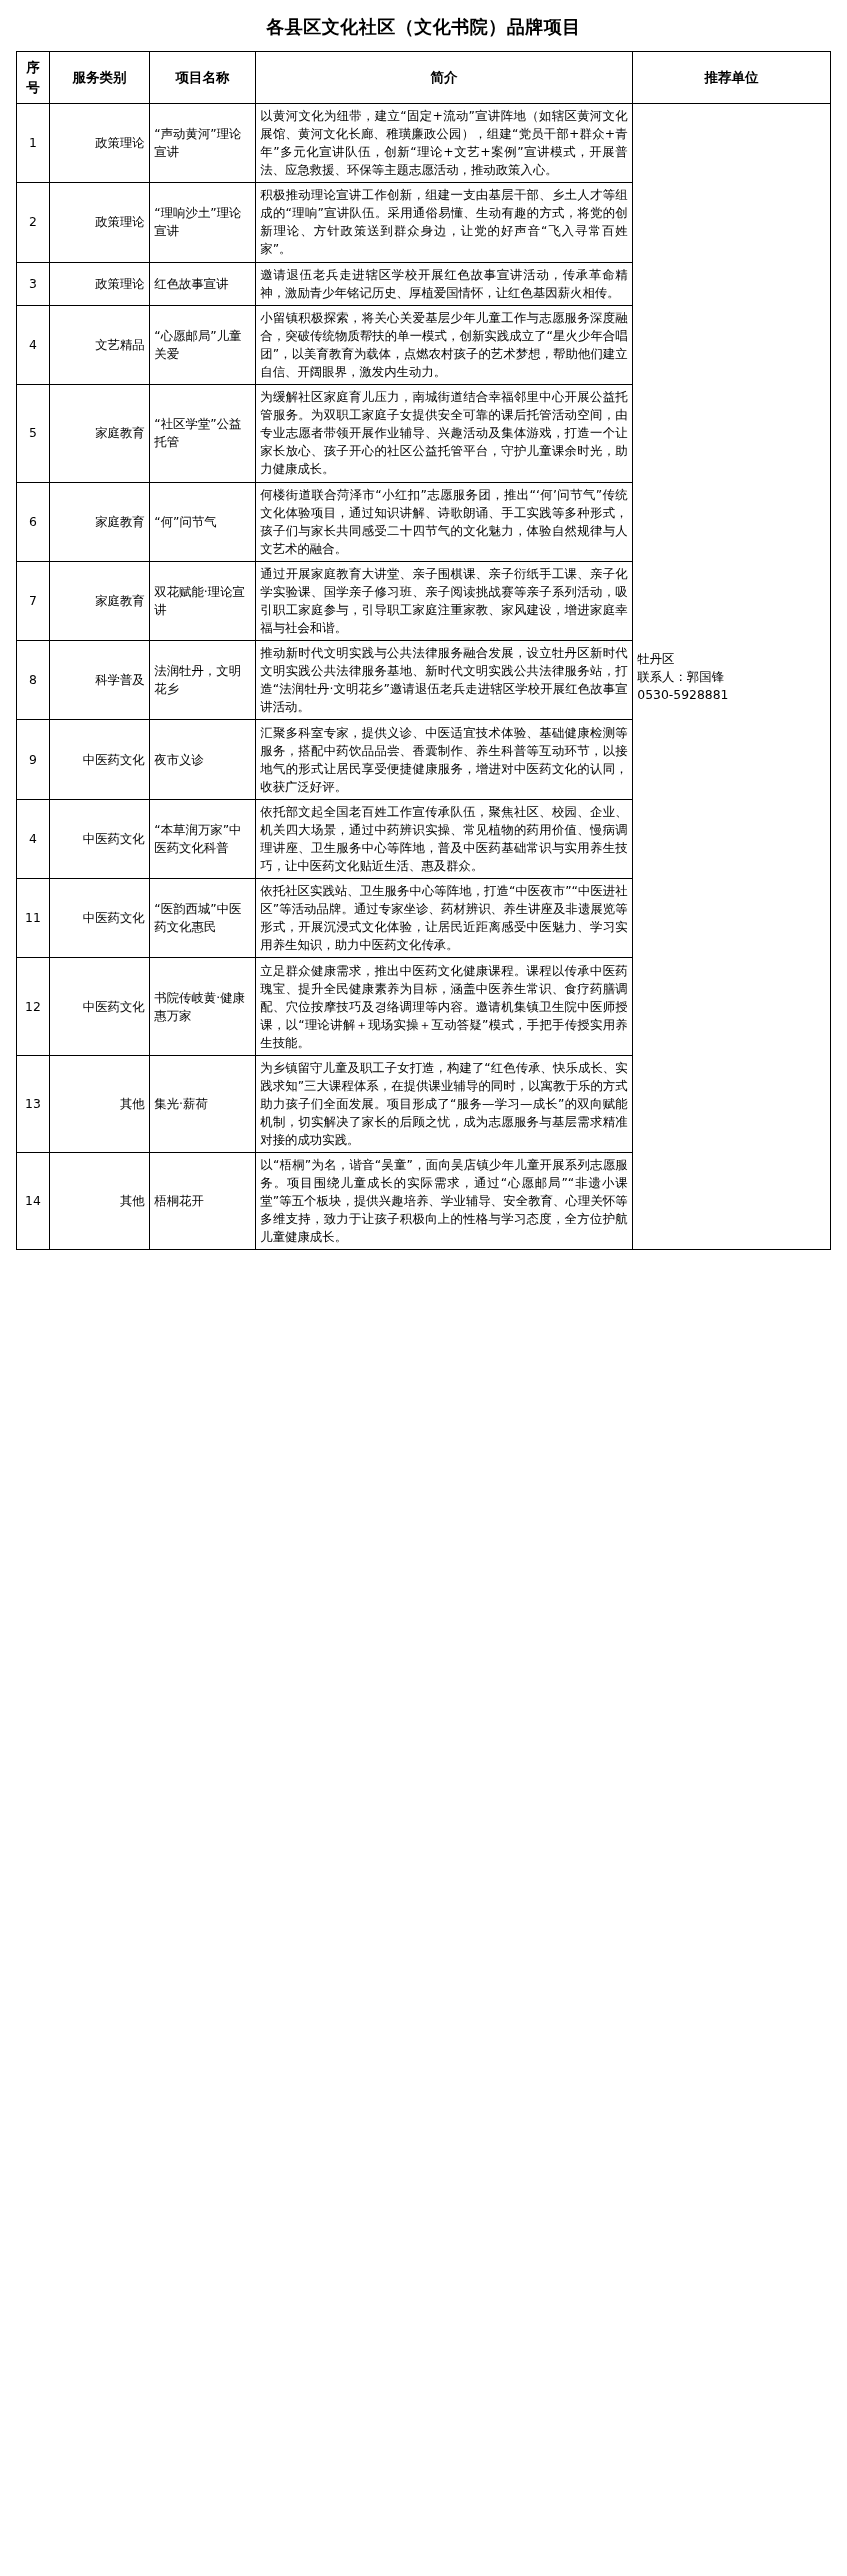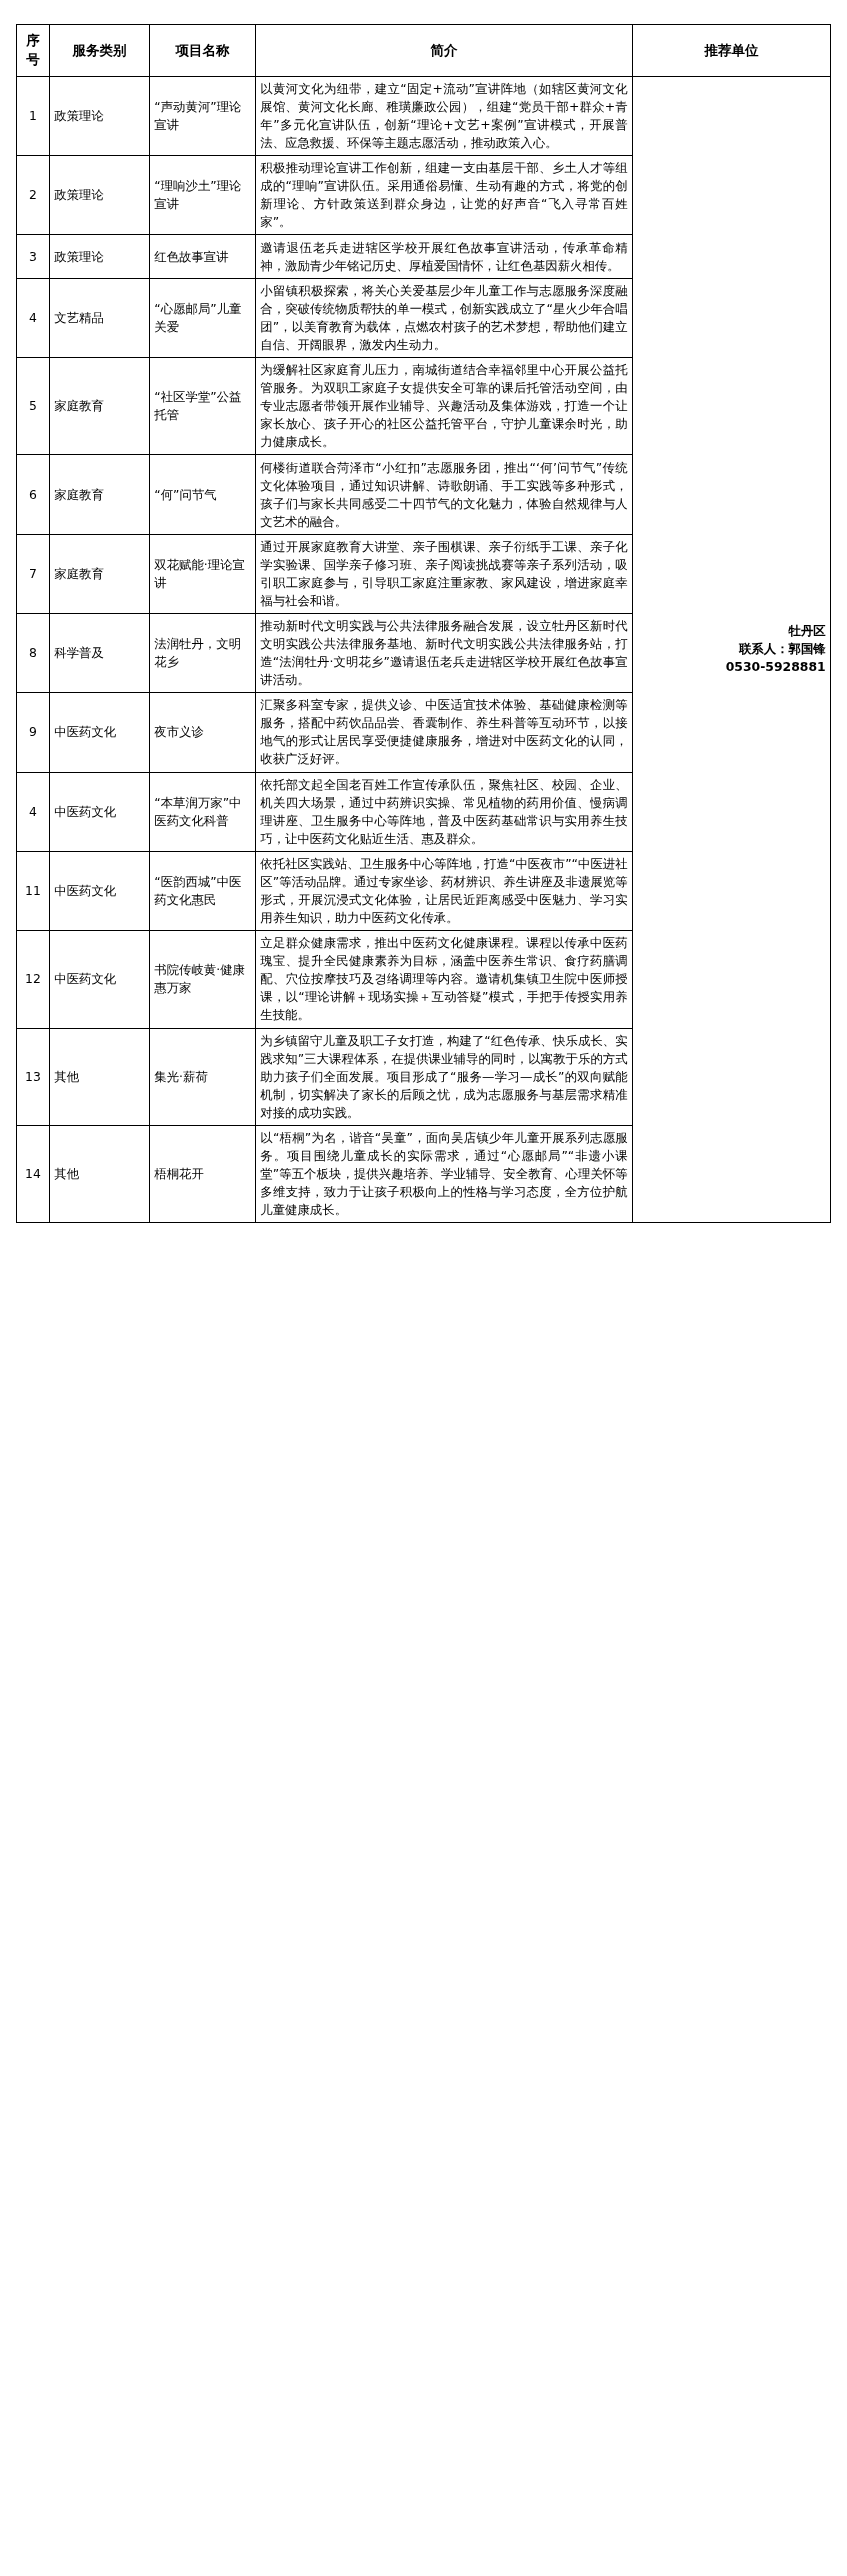--- a/index.html
+++ b/index.html
@@ -49,49 +49,50 @@
   col.c-cat   { width: 100px; }
   col.c-name  { width: 106px; }
   col.c-desc  { width: 377px; }
   col.c-unit  { width: 198px; }
 
   td.no {
     text-align: center;
     font-size: 13.5px;
   }
   td.cat {
-    text-align: left;
+    text-align: right;
     font-size: 13px;
   }
   td.name {
     text-align: left;
     font-size: 13px;
   }
   td.desc {
     text-align: justify;
     text-justify: inter-ideograph;
     font-size: 12.4px;
     line-height: 1.5;
     padding: 4.3px 5.4px;
   }
   td.unit {
-    text-align: right;
+    text-align: left;
     font-size: 13.5px;
     line-height: 1.8;
-    font-weight: bold;
+    font-weight: normal;
   }
   .unit-line { display: block; }
   th.vert-no {
     letter-spacing: 0;
   }
 </style>
 </head>
 <body>
 
 <div class="page">
+  <div class="doc-title">各县区文化社区（文化书院）品牌项目</div>
 
   <table class="main">
     <colgroup>
       <col class="c-no">
       <col class="c-cat">
       <col class="c-name">
       <col class="c-desc">
       <col class="c-unit">
     </colgroup>
     <thead>

